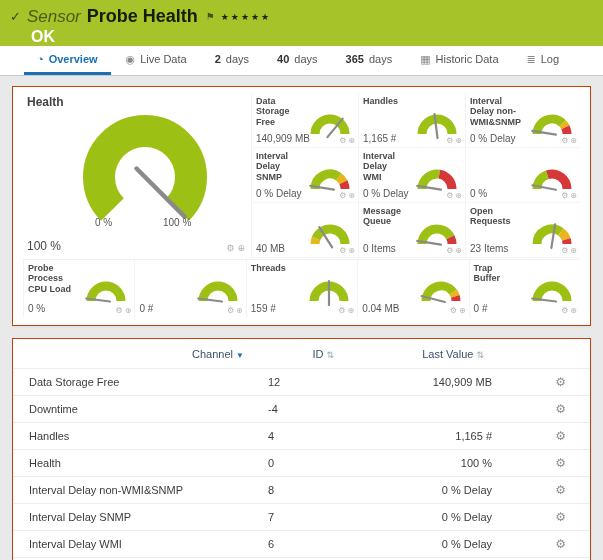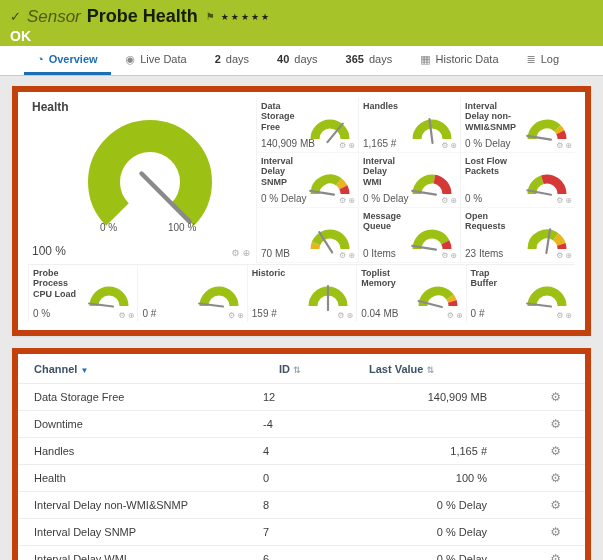--- a/index.html
+++ b/index.html
@@ -7,33 +7,33 @@
   body{background:#e9e9e9;font-family:"Liberation Sans","DejaVu Sans",sans-serif;font-size:11px;color:#333}
 
   
   .statusbar{background:#a6c42a;padding:6px 10px 4px;height:46px}
   .h-row{display:flex;align-items:center;gap:6px}
   .chk{color:#3a4a08;font-weight:bold;font-size:13px}
   .stype{font-style:italic;color:#4e5a15;font-size:17px}
   .stitle{font-weight:bold;font-size:18px;color:#161d02}
   .flag{font-size:10px;color:#4a5713;margin-left:2px;cursor:pointer}
   .stars{font-size:9px;color:#222;letter-spacing:2px;cursor:pointer}
-  .h-status{color:#fff;font-weight:bold;font-size:14px;margin-top:1px}
+  .h-status{color:#fff;font-weight:bold;font-size:16px;margin-left:21px;margin-top:1px}
 
   
   .tabs{background:#fff;border-bottom:1px solid #c9c9c9;display:flex;align-items:stretch;height:30px;padding-left:24px;gap:2px}
   .tab{display:flex;align-items:center;gap:5px;padding:0 13px;color:#555;cursor:pointer;border-bottom:3px solid transparent;white-space:nowrap}
   .tab .ticon{color:#8a8a8a;font-size:11px}
   .tab .tnum{font-weight:bold;color:#333}
   .tab.active{color:#1b6fb5;border-bottom-color:#1b6fb5;font-weight:bold}
   .tab.active .ticon{color:#1b6fb5}
 
   
   .content{padding:10px 12px}
-  .panel{background:#fff;border:6px solid #c2410c;box-shadow:0 1px 2px rgba(0,0,0,.05)}
+  .panel{background:#fff;border:1px solid #c2410c;box-shadow:0 1px 2px rgba(0,0,0,.05)}
   .gauges-panel{margin-bottom:12px;padding:6px 10px 8px}
   .gauge-top{display:flex}
   .big-gauge{width:228px;height:166px;position:relative;flex:none}
   .bg-title{position:absolute;left:4px;top:2px;font-weight:bold;font-size:12px;color:#444}
   .bg-svg{position:absolute;left:40px;top:12px}
   .bg-min,.bg-max{position:absolute;top:124px;font-size:10px;color:#555}
   .bg-min{left:72px}
   .bg-max{left:140px}
   .bg-value{position:absolute;left:4px;bottom:6px;font-size:12px;color:#444}
   .bg-icons{position:absolute;right:6px;bottom:6px;color:#b0b0b0;font-size:9px;display:flex;gap:3px}
@@ -45,21 +45,21 @@
   .gauge-bottom .sg{border-bottom:none}
   .sg-title{font-size:9px;font-weight:bold;color:#4a4a4a;line-height:1.15;padding-right:55px}
   .sg-dial{position:absolute;right:2px;top:12px}
   .sg-value{position:absolute;left:4px;bottom:3px;font-size:10px;color:#555}
   .sg-icons{position:absolute;right:3px;bottom:2px;color:#b3b3b3;font-size:8px;display:flex;gap:2px}
   .sg-icons span{cursor:pointer}
 
   
   .table-panel{padding:0 0 2px}
   table{width:100%;border-collapse:collapse;font-size:11px}
-  th{text-align:left;font-weight:bold;color:#3e5166;padding:9px 24px 8px;white-space:nowrap}
+  th{text-align:right;font-weight:normal;color:#3e5166;padding:9px 16px 8px;white-space:nowrap}
   th.th-ch{padding-left:16px;cursor:pointer}
   th.th-id{width:90px;cursor:pointer}
   th.th-lv{width:150px;cursor:pointer}
   th.th-ac{width:90px}
   .sortb{color:#1b6fb5;font-size:8px}
   .sortg{color:#9aa7b0;font-size:9px}
   td{padding:6px 8px;border-top:1px solid #ececec;color:#3c3c3c}
   td.ch{padding-left:16px}
   td.lv{text-align:right}
   td.ac{text-align:right;padding-right:24px}
@@ -191,39 +191,38 @@
                   <path d="M 28.35 14.18 A 15 15 0 0 1 41.00 29.00" fill="none" stroke="#d63737" stroke-width="9"></path>
                   <line x1="29.95075336238055" y1="29.625737860160925" x2="6.246233188097246" y2="25.87131069919538" stroke="#8a8a8a" stroke-width="2.2" stroke-linecap="round"></line>
                 </svg></span>
               <div class="sg-value">0 % Delay</div>
               <div class="sg-icons">
                 <span>⚙</span>
                 <span>⊕</span>
               </div>
             </div>
             <div class="sg">
-              <div class="sg-title">Lost Flow Packets</div>
               <span class="sg-dial"><svg viewBox="0 0 52 34" width="52" height="34">
                   <path d="M 11.00 29.00 A 15 15 0 0 1 21.36 14.73" fill="none" stroke="#9cc114" stroke-width="9"></path>
                   <path d="M 21.36 14.73 A 15 15 0 0 1 41.00 29.00" fill="none" stroke="#d63737" stroke-width="9"></path>
                   <line x1="29.929149002914755" y1="29.7495252583429" x2="6.354254985426227" y2="25.252373708285507" stroke="#8a8a8a" stroke-width="2.2" stroke-linecap="round"></line>
                 </svg></span>
               <div class="sg-value">0 %</div>
               <div class="sg-icons">
                 <span>⚙</span>
                 <span>⊕</span>
               </div>
             </div>
             <div class="sg">
               <span class="sg-dial"><svg viewBox="0 0 52 34" width="52" height="34">
                   <path d="M 11.00 29.00 A 15 15 0 0 1 12.05 23.48" fill="none" stroke="#e8b51c" stroke-width="9"></path>
                   <path d="M 12.05 23.48 A 15 15 0 0 1 41.00 29.00" fill="none" stroke="#9cc114" stroke-width="9"></path>
                   <line x1="28.143307179915983" y1="32.377311702008065" x2="15.28346410042007" y2="12.113441489959698" stroke="#8a8a8a" stroke-width="2.2" stroke-linecap="round"></line>
                 </svg></span>
-              <div class="sg-value">70 MB</div>
+              <div class="sg-value">40 MB</div>
               <div class="sg-icons">
                 <span>⚙</span>
                 <span>⊕</span>
               </div>
             </div>
             <div class="sg">
               <div class="sg-title">Message Queue</div>
               <span class="sg-dial"><svg viewBox="0 0 52 34" width="52" height="34">
                   <path d="M 11.00 29.00 A 15 15 0 0 1 39.37 22.19" fill="none" stroke="#9cc114" stroke-width="9"></path>
                   <path d="M 39.37 22.19 A 15 15 0 0 1 41.00 29.00" fill="none" stroke="#d63737" stroke-width="9"></path>
@@ -269,33 +268,32 @@
                 <path d="M 11.00 29.00 A 15 15 0 0 1 41.00 29.00" fill="none" stroke="#9cc114" stroke-width="9"></path>
                 <line x1="29.96845880525791" y1="29.501332934257217" x2="6.157705973710446" y2="26.49333532871391" stroke="#8a8a8a" stroke-width="2.2" stroke-linecap="round"></line>
               </svg></span>
             <div class="sg-value">0 #</div>
             <div class="sg-icons">
               <span>⚙</span>
               <span>⊕</span>
             </div>
           </div>
           <div class="sg">
-            <div class="sg-title">Historic</div>
+            <div class="sg-title">Threads</div>
             <span class="sg-dial"><svg viewBox="0 0 52 34" width="52" height="34">
                 <path d="M 11.00 29.00 A 15 15 0 0 1 41.00 29.00" fill="none" stroke="#9cc114" stroke-width="9"></path>
                 <line x1="26" y1="33" x2="26" y2="9" stroke="#8a8a8a" stroke-width="2.2" stroke-linecap="round"></line>
               </svg></span>
             <div class="sg-value">159 #</div>
             <div class="sg-icons">
               <span>⚙</span>
               <span>⊕</span>
             </div>
           </div>
           <div class="sg">
-            <div class="sg-title">Toplist Memory</div>
             <span class="sg-dial"><svg viewBox="0 0 52 34" width="52" height="34">
                 <path d="M 11.00 29.00 A 15 15 0 0 1 38.14 20.18" fill="none" stroke="#9cc114" stroke-width="9"></path>
                 <path d="M 38.14 20.18 A 15 15 0 0 1 40.27 24.36" fill="none" stroke="#e8b51c" stroke-width="9"></path>
                 <path d="M 40.27 24.36 A 15 15 0 0 1 41.00 29.00" fill="none" stroke="#d63737" stroke-width="9"></path>
                 <line x1="29.874332644514524" y1="29.99475954865942" x2="6.6283367774273785" y2="24.026202256702902" stroke="#8a8a8a" stroke-width="2.2" stroke-linecap="round"></line>
               </svg></span>
             <div class="sg-value">0.04 MB</div>
             <div class="sg-icons">
               <span>⚙</span>
               <span>⊕</span>

